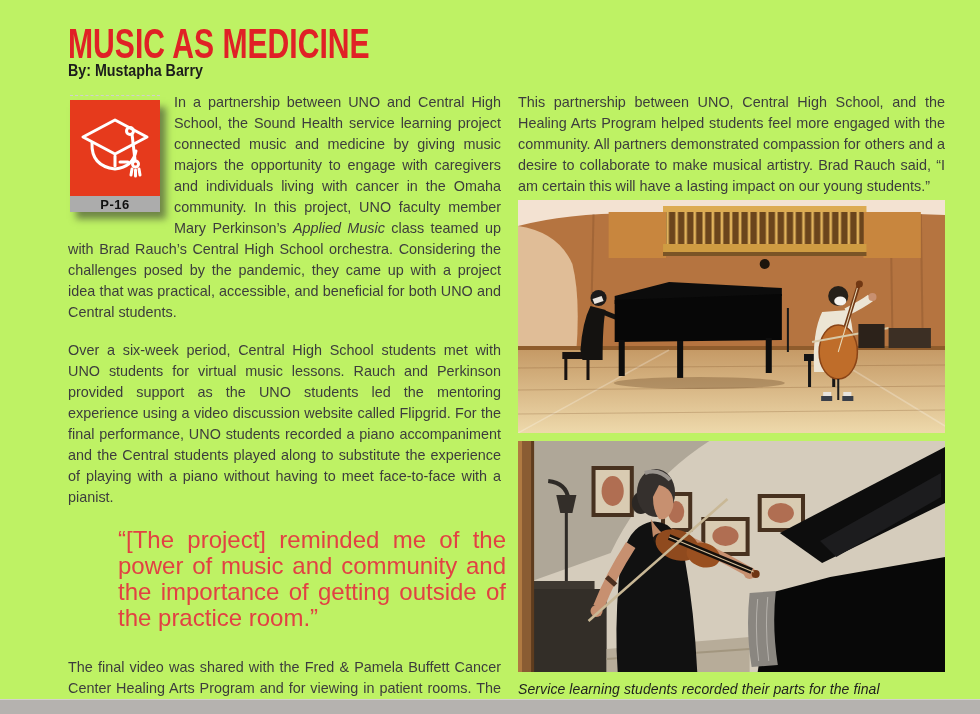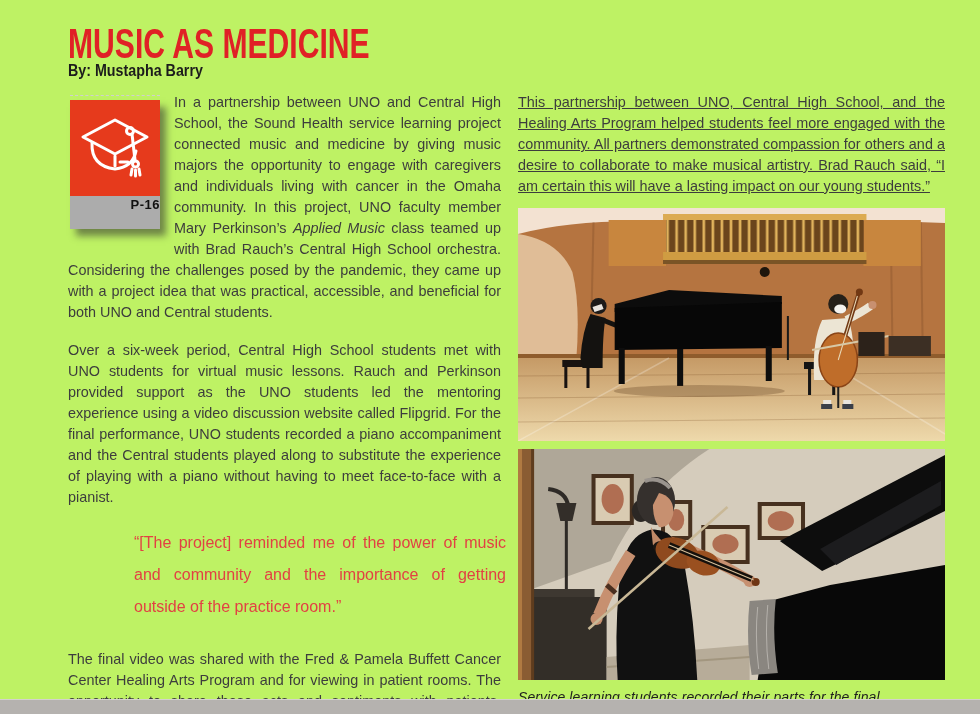--- a/index.html
+++ b/index.html
@@ -30,30 +30,30 @@
   }
   .badge-inner{
     display:block;box-shadow:6px 7px 7px rgba(45,45,45,0.55);
   }
   .badge-box{
     display:block;width:90px;height:96px;background:var(--badge-red,#E63A1C);
     text-align:center;
   }
   .badge-box svg{display:block;margin:0 auto;}
   .badge-label{
-    display:block;width:90px;height:33px;line-height:18px;background:var(--badge-bar,#ACACAC);
-    color:#111;font-size:13px;font-weight:bold;text-align:right;letter-spacing:0.5px;
+    display:block;width:90px;height:16px;line-height:18px;background:var(--badge-bar,#ACACAC);
+    color:#111;font-size:13px;font-weight:bold;text-align:center;letter-spacing:0.5px;
   }
   .quote{
     margin:0 0 26px 50px;width:388px;
     color:var(--quote-red,#E24143);
   }
-  .quote-text{display:block;font-size:16px;line-height:32px;text-align:justify;margin-left:16px;}
+  .quote-text{display:block;font-size:24px;line-height:26px;text-align:justify;}
   .quote-attr{display:block;font-size:19px;line-height:26px;text-align:right;margin-top:2px;}
-  .col-right p.body{margin-bottom:11px;text-decoration:underline;}
+  .col-right p.body{margin-bottom:3px;}
   figure.photo{margin:0 0 8px 0;width:427px;}
   figure.photo svg{display:block;width:427px;}
   .caption{
     display:block;margin-top:4px;font-style:italic;font-size:14px;line-height:18px;
     color:#1f1f1f;letter-spacing:0.1px;
   }
   .scrollbar{
     position:absolute;left:0;bottom:0;width:980px;height:14px;
     background:var(--scrollbar,#B5B2AF);border-top:1px solid #d4d1ce;
   }

